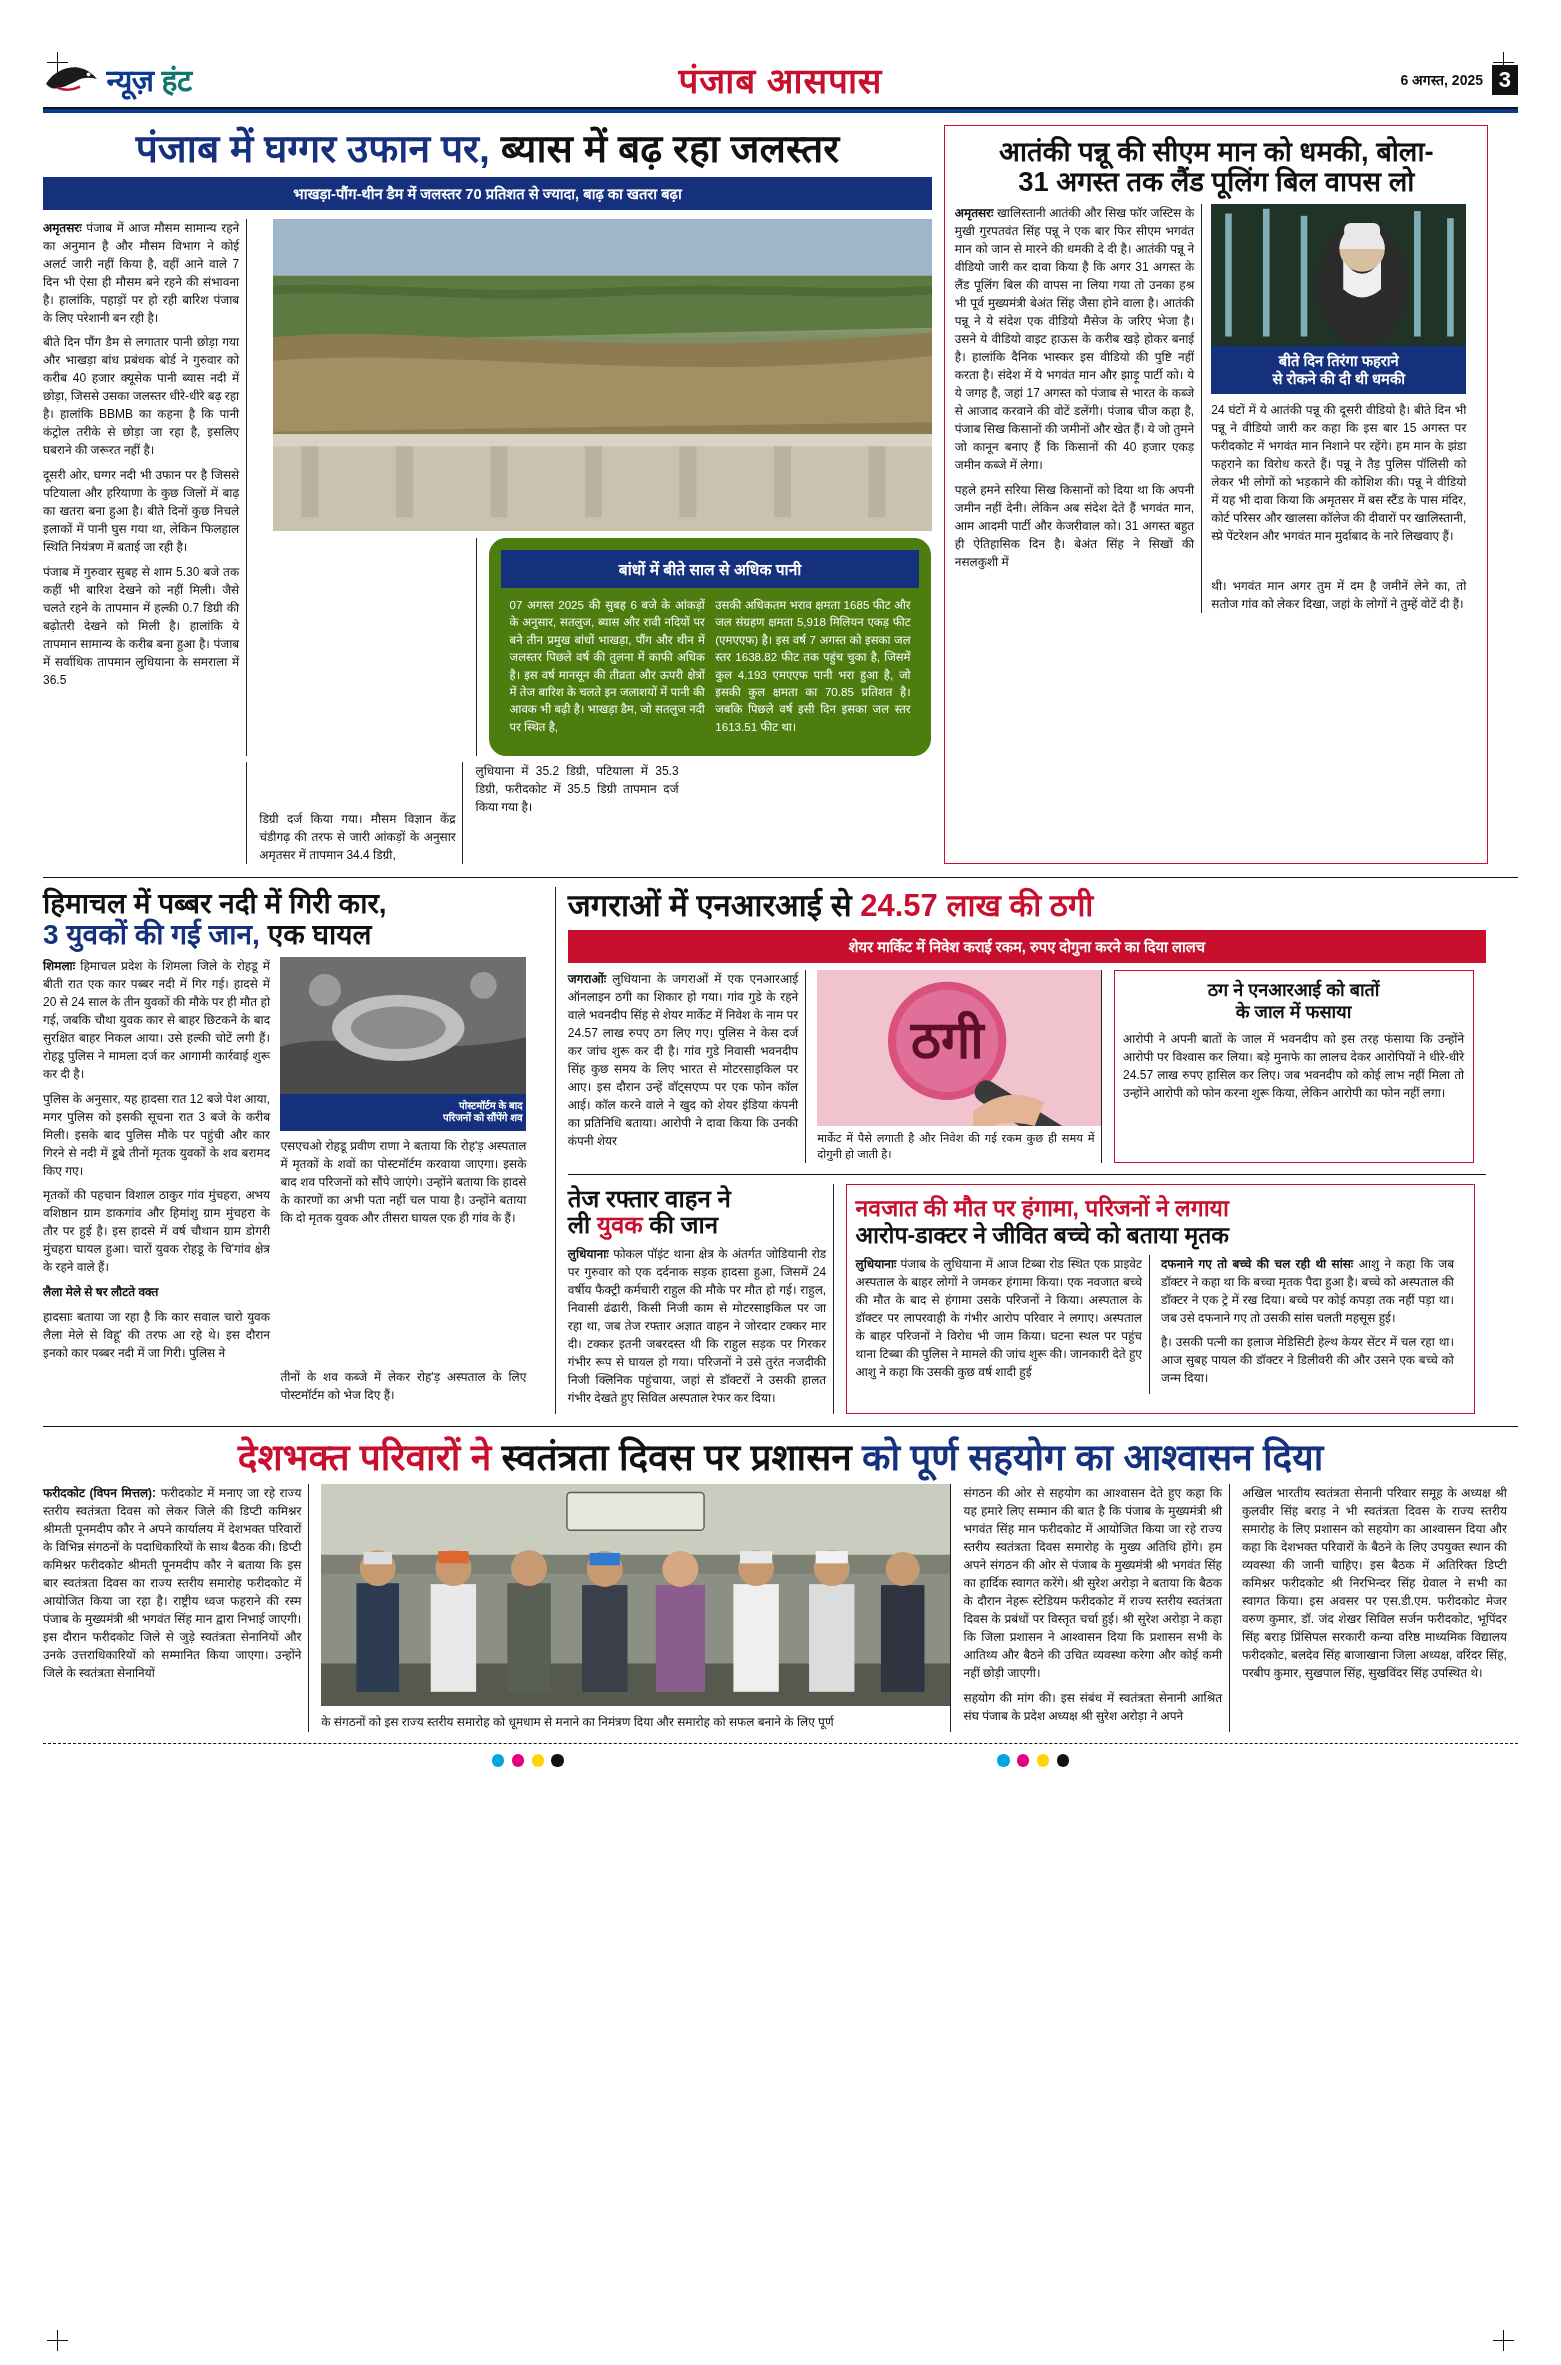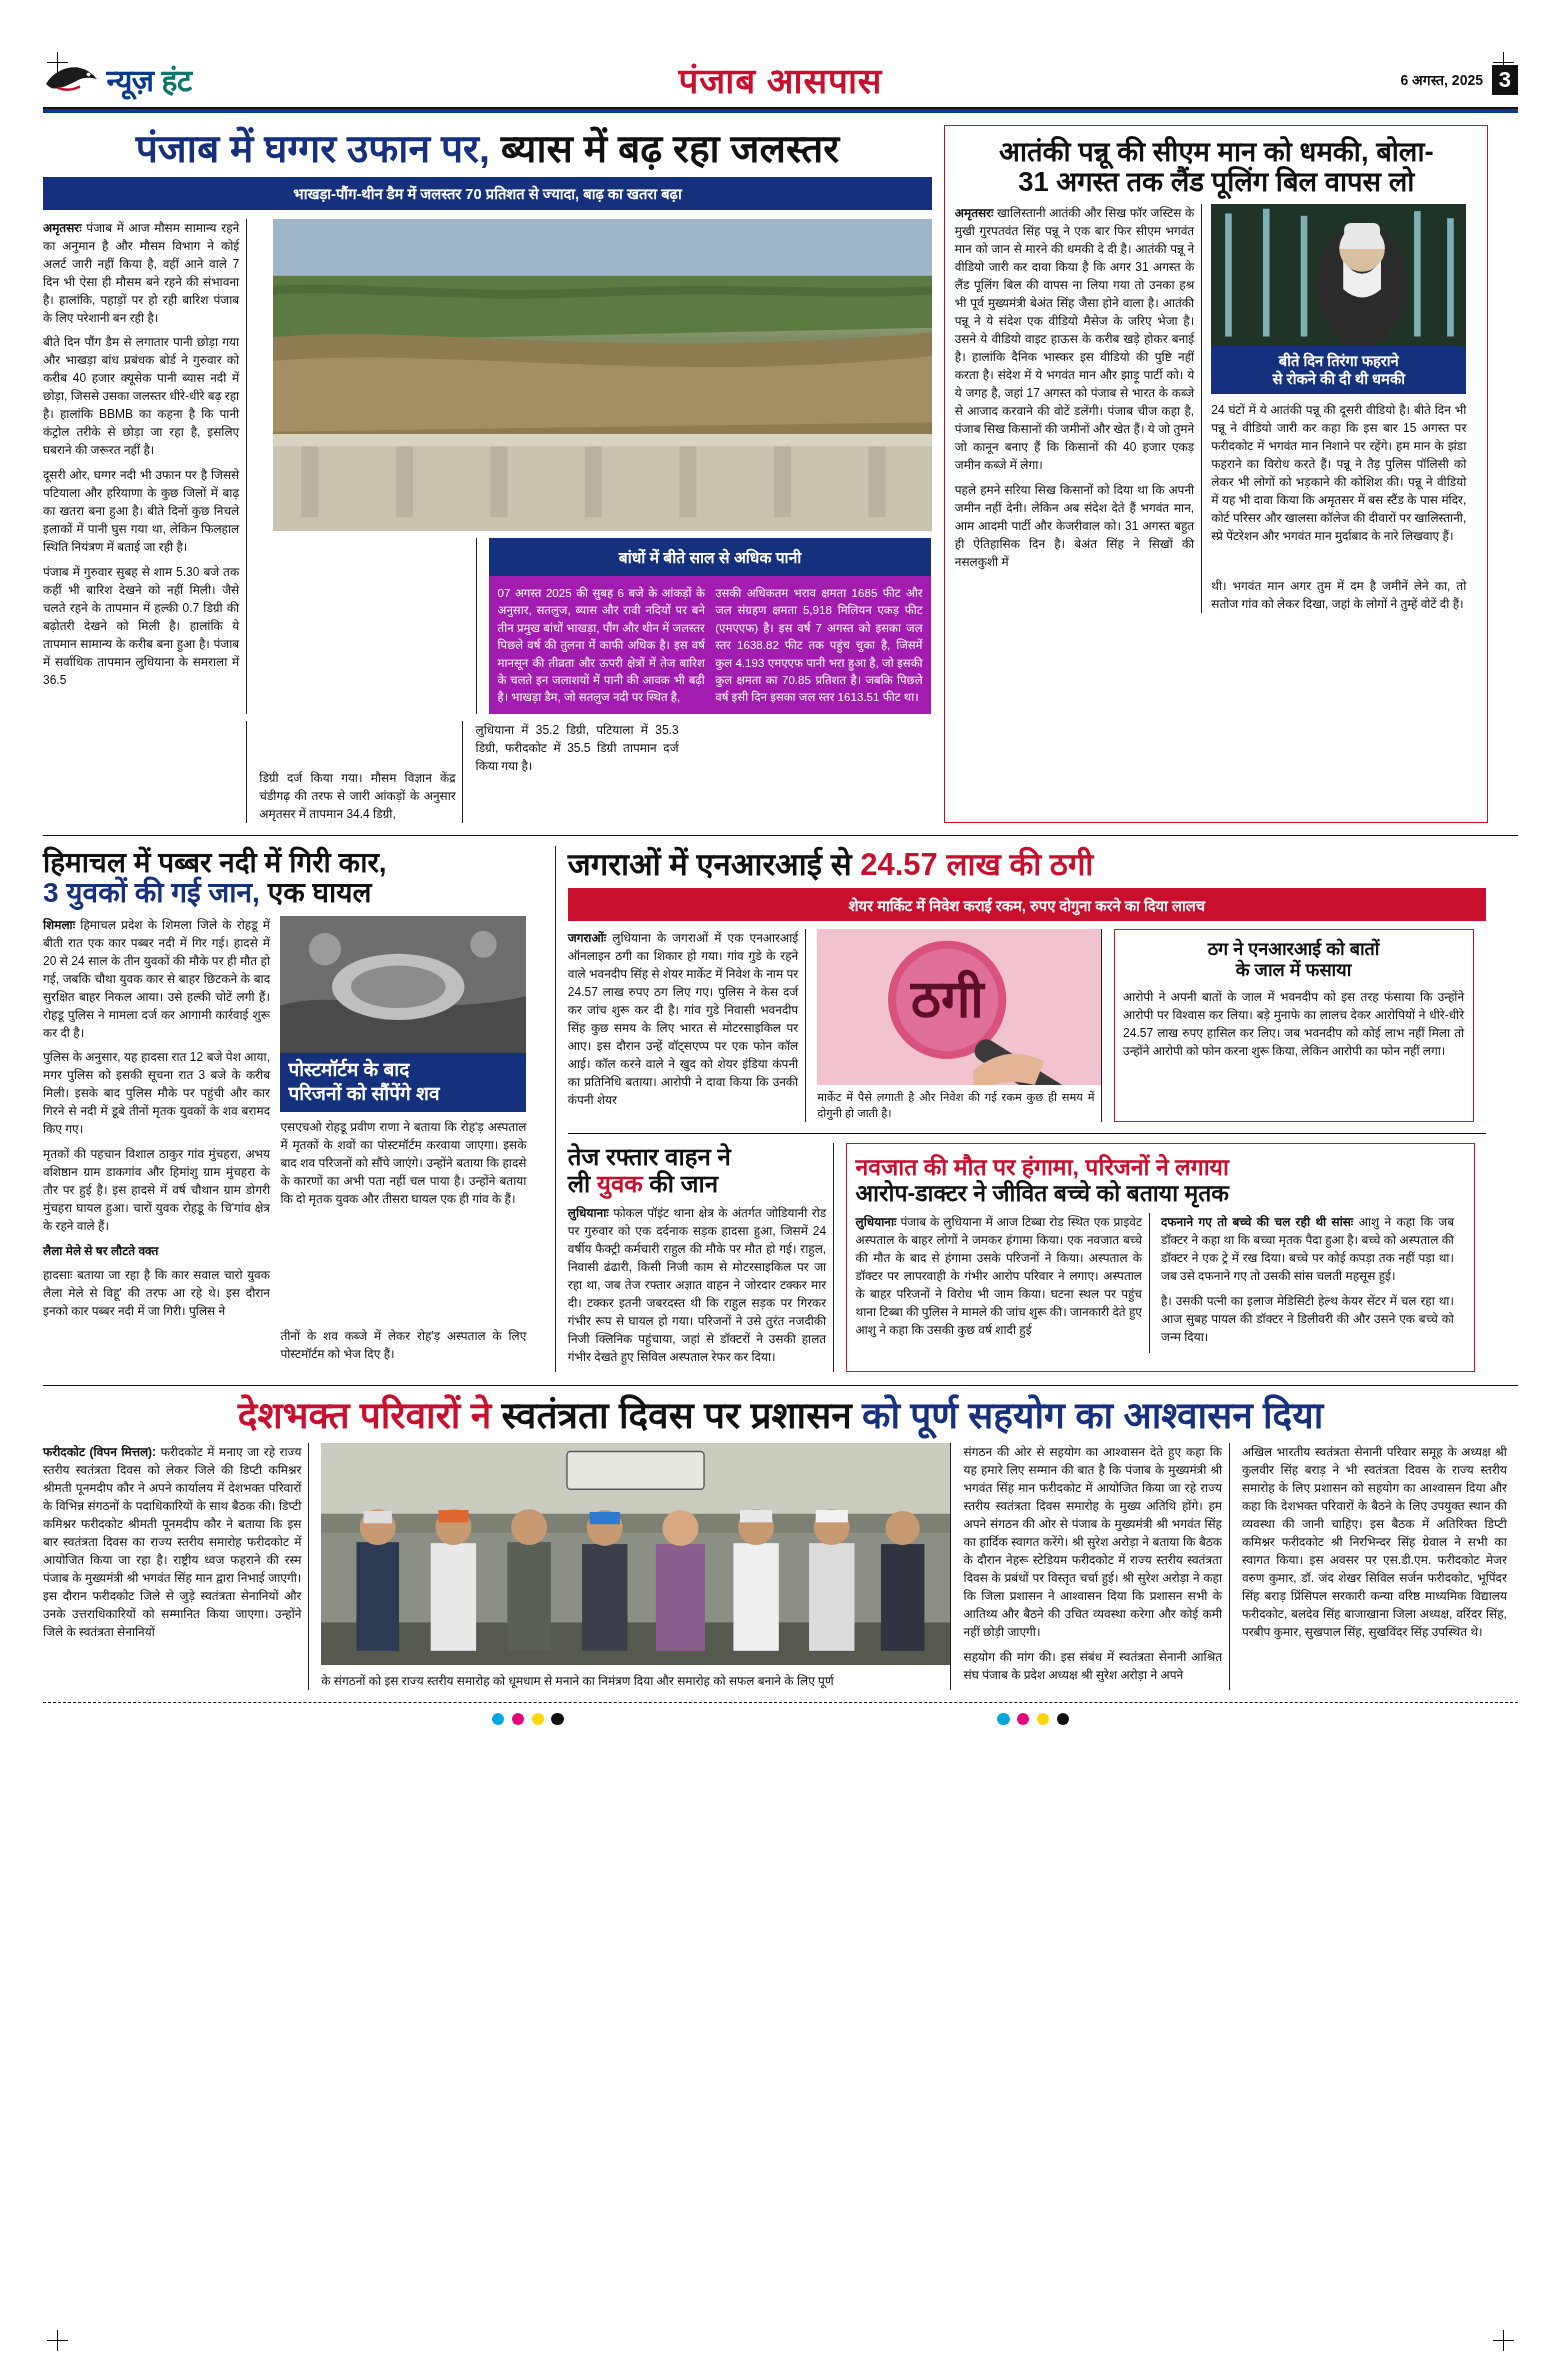--- a/index.html
+++ b/index.html
@@ -130,21 +130,21 @@
               </g>
               <path d="M0 150 C200 140, 400 170, 700 155 C1000 140, 1200 165, 1395 150" stroke="#4e6b38" stroke-width="18" fill="none"></path>
             </svg>
           </div>
 
           <div style="display:flex;gap:12.3px;margin-top:7.6px;">
             <div style="width:203px;" class="col-rule">
               <div class="body-text" style="padding-right:6.6px;"></div>
             </div>
             <div style="width:442px;">
-              <div style="background:#a21caf;padding:0;">
+              <div style="background:#4d7c0f;padding:12px;border-radius:17px;">
                 <div class="cap-blue" style="font-size:15.6px;padding:7.6px 4.7px;">बांधों में बीते साल से अधिक पानी</div>
                 <div style="display:flex;gap:10.4px;padding:8.5px;color:#fff;">
                   <div style="width:50%;font-size:11.6px;line-height:1.5;text-align:justify;">07 अगस्त 2025 की सुबह 6 बजे के आंकड़ों के अनुसार, सतलुज, ब्यास और रावी नदियों पर बने तीन प्रमुख बांधों भाखड़ा, पौंग और थीन में जलस्तर पिछले वर्ष की तुलना में काफी अधिक है। इस वर्ष मानसून की तीव्रता और ऊपरी क्षेत्रों में तेज बारिश के चलते इन जलाशयों में पानी की आवक भी बढ़ी है। भाखड़ा डैम, जो सतलुज नदी पर स्थित है,</div>
                   <div style="width:50%;font-size:11.6px;line-height:1.5;text-align:justify;">उसकी अधिकतम भराव क्षमता 1685 फीट और जल संग्रहण क्षमता 5,918 मिलियन एकड़ फीट (एमएएफ) है। इस वर्ष 7 अगस्त को इसका जल स्तर 1638.82 फीट तक पहुंच चुका है, जिसमें कुल 4.193 एमएएफ पानी भरा हुआ है, जो इसकी कुल क्षमता का 70.85 प्रतिशत है। जबकि पिछले वर्ष इसी दिन इसका जल स्तर 1613.51 फीट था।</div>
                 </div>
               </div>
             </div>
           </div>
         </div>
       </div>
@@ -231,21 +231,21 @@
           <div class="photo gray" style="height:137px;">
             <svg width="100%" height="100%" viewBox="0 0 520 290" preserveAspectRatio="none">
               <rect width="520" height="290" fill="#6e6e6e"></rect>
               <path d="M0 190 C120 150, 300 220, 520 170 L520 290 L0 290 Z" fill="#4a4a4a"></path>
               <ellipse cx="250" cy="150" rx="140" ry="70" fill="#bfbfbf"></ellipse>
               <ellipse cx="250" cy="150" rx="100" ry="45" fill="#8c8c8c"></ellipse>
               <circle cx="95" cy="70" r="34" fill="#9b9b9b"></circle>
               <circle cx="430" cy="60" r="28" fill="#9b9b9b"></circle>
             </svg>
           </div>
-          <div class="cap-blue" style="font-size:19px;line-height:1.25;text-align:left;padding-left:8px;">
+          <div class="cap-blue" style="font-size:10px;line-height:1.25;text-align:right;padding-left:8px;">
             <span>पोस्टमॉर्टम के बाद</span><br><span>परिजनों को सौंपेंगे शव</span>
           </div>
           <div class="body-text" style="margin-top:6.6px;">
             <p>एसएचओ रोहडू प्रवीण राणा ने बताया कि रोह'ड़ अस्पताल में मृतकों के शवों का पोस्टमॉर्टम करवाया जाएगा। इसके बाद शव परिजनों को सौंपे जाएंगे। उन्होंने बताया कि हादसे के कारणों का अभी पता नहीं चल पाया है। उन्होंने बताया कि दो मृतक युवक और तीसरा घायल एक ही गांव के हैं।</p>
           </div>
         </div>
       </div>
       <div style="display:flex;gap:10.4px;">
         <div style="width:227px;"></div>
         <div style="width:246px;">

